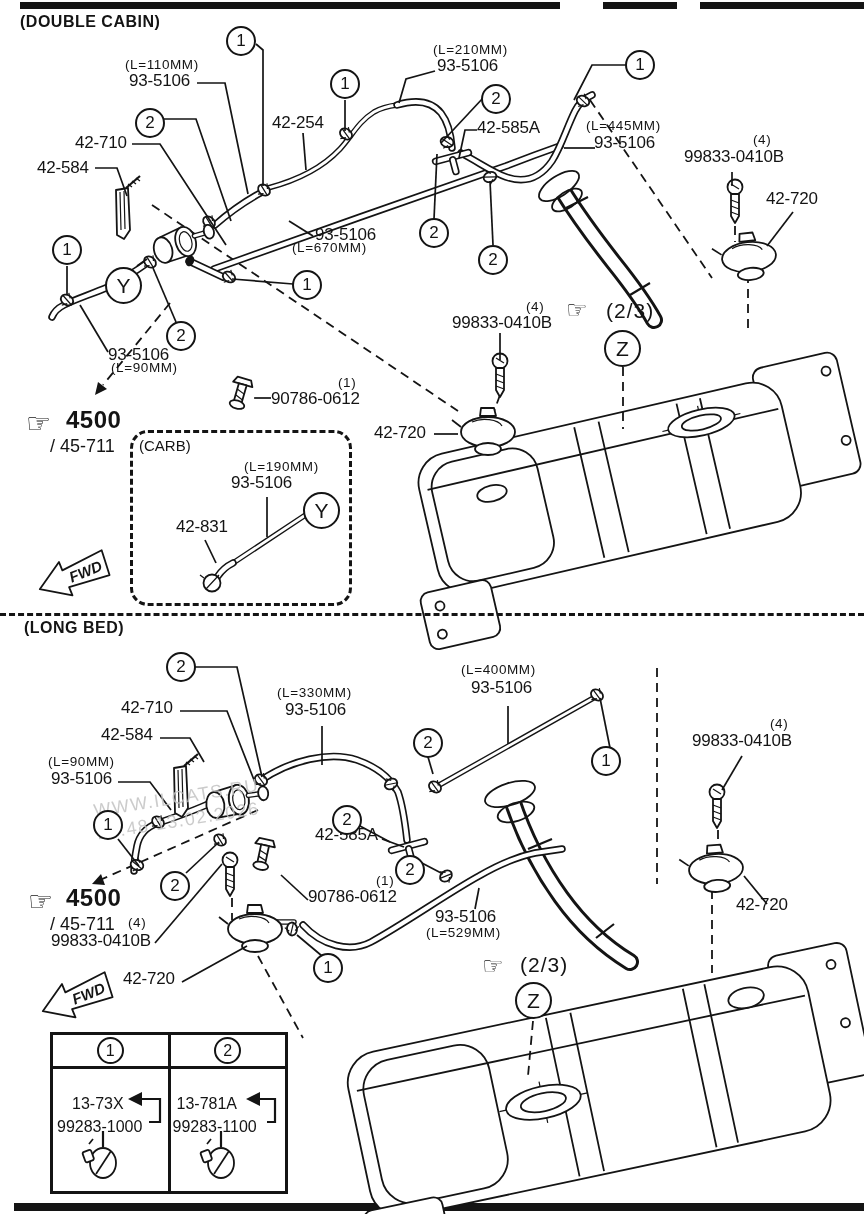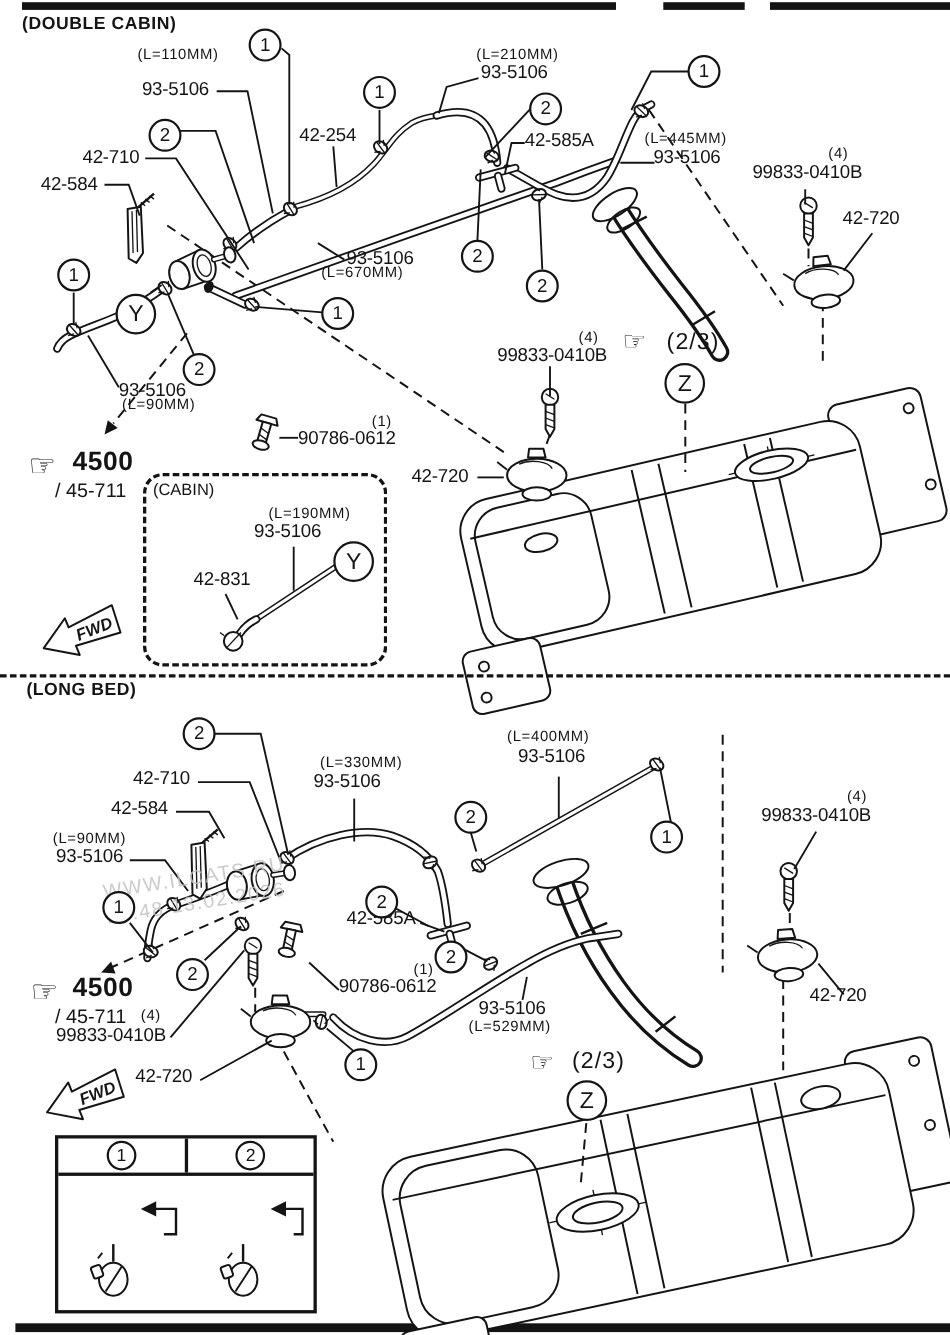--- a/index.html
+++ b/index.html
@@ -338,21 +338,21 @@
 
 <div class="wm">
   <div>WWW.ILCATS.RU</div>
   <div>23:48 13.02.2026</div>
 </div>
 
 <div class="sep"></div>
 
 <div class="lab title" style="left:20px;top:14px">(DOUBLE CABIN)</div>
 
-<div class="lab len" style="left:125px;top:43px">(L=110MM)</div>
+<div class="lab len" style="left:125px;top:58px">(L=110MM)</div>
 <div class="lab part" style="left:129px;top:72px">93-5106</div>
 <div class="lab len" style="left:433px;top:43px">(L=210MM)</div>
 <div class="lab part" style="left:437px;top:57px">93-5106</div>
 <div class="lab part" style="left:272px;top:114px">42-254</div>
 <div class="lab part" style="left:75px;top:134px">42-710</div>
 <div class="lab part" style="left:37px;top:159px">42-584</div>
 <div class="lab part" style="left:477px;top:119px">42-585A</div>
 <div class="lab len" style="left:586px;top:119px">(L=445MM)</div>
 <div class="lab part" style="left:594px;top:134px">93-5106</div>
 <div class="lab len" style="left:753px;top:133px">(4)</div>
@@ -369,21 +369,21 @@
 <div class="lab part" style="left:374px;top:424px">42-720</div>
 
 <div class="hand" style="left:566px;top:298px">☞</div>
 <div class="zoomref" style="left:606px;top:299px">(2/3)</div>
 
 <div class="hand big" style="left:26px;top:410px">☞</div>
 <div class="ref4500" style="left:66px;top:406px">4500</div>
 <div class="ref45711" style="left:50px;top:436px">/ 45-711</div>
 
 <div class="carbbox"></div>
-<div class="lab carb_t" style="left:139px;top:438px">(CABIN)</div>
+<div class="lab carb_t" style="left:139px;top:438px">(CARB)</div>
 <div class="lab len" style="left:244px;top:460px">(L=190MM)</div>
 <div class="lab part" style="left:231px;top:474px">93-5106</div>
 <div class="lab part" style="left:176px;top:518px">42-831</div>
 
 <div class="callout" style="left:226px;top:26px">1</div>
 <div class="callout" style="left:330px;top:69px">1</div>
 <div class="callout" style="left:625px;top:50px">1</div>
 <div class="callout" style="left:135px;top:108px">2</div>
 <div class="callout" style="left:481px;top:84px">2</div>
 <div class="callout" style="left:419px;top:218px">2</div>
@@ -394,21 +394,21 @@
 <div class="callout bigc" style="left:105px;top:267px">Y</div>
 <div class="callout bigc" style="left:604px;top:330px">Z</div>
 <div class="callout bigc" style="left:303px;top:492px">Y</div>
 
 <div class="lab title" style="left:24px;top:620px">(LONG BED)</div>
 
 <div class="lab part" style="left:121px;top:699px">42-710</div>
 <div class="lab part" style="left:101px;top:726px">42-584</div>
 <div class="lab len" style="left:48px;top:755px">(L=90MM)</div>
 <div class="lab part" style="left:51px;top:770px">93-5106</div>
-<div class="lab len" style="left:291px;top:686px">(L=330MM)</div>
+<div class="lab len" style="left:277px;top:686px">(L=330MM)</div>
 <div class="lab part" style="left:285px;top:701px">93-5106</div>
 <div class="lab len" style="left:461px;top:663px">(L=400MM)</div>
 <div class="lab part" style="left:471px;top:679px">93-5106</div>
 <div class="lab part" style="left:315px;top:826px">42-585A</div>
 <div class="lab len" style="left:376px;top:874px">(1)</div>
 <div class="lab part" style="left:308px;top:888px">90786-0612</div>
 <div class="lab len" style="left:770px;top:717px">(4)</div>
 <div class="lab part" style="left:692px;top:732px">99833-0410B</div>
 <div class="lab part" style="left:736px;top:896px">42-720</div>
 
@@ -436,15 +436,25 @@
 
 <div class="legend">
   <div class="lhead">
     <div class="lcell first">
       <div class="callout static">1</div>
     </div>
     <div class="lcell">
       <div class="callout static">2</div>
     </div>
   </div>
+  <div class="lbody">
+    <div class="lbcell first">
+      <div class="lcode" style="left:19px;top:26px">13-73X</div>
+      <div class="lpart" style="left:4px;top:49px">99283-1000</div>
+    </div>
+    <div class="lbcell">
+      <div class="lcode" style="left:6px;top:26px">13-781A</div>
+      <div class="lpart" style="left:2px;top:49px">99283-1100</div>
+    </div>
+  </div>
 </div>
 
 </div>
 
 </body></html>

